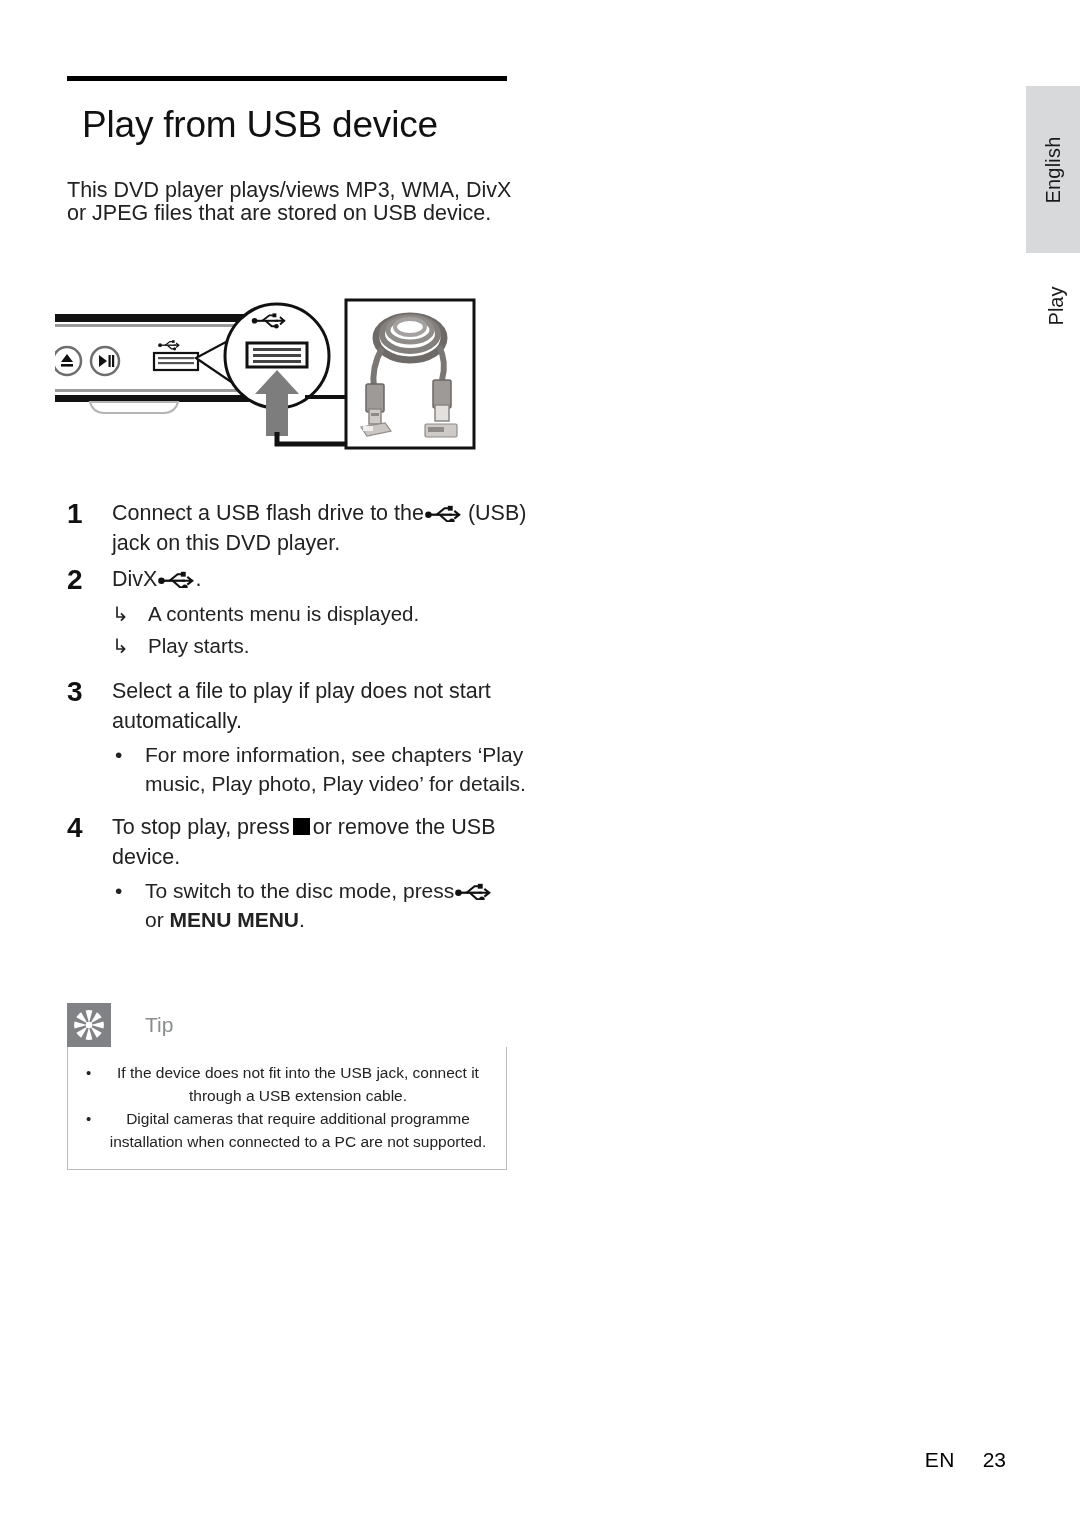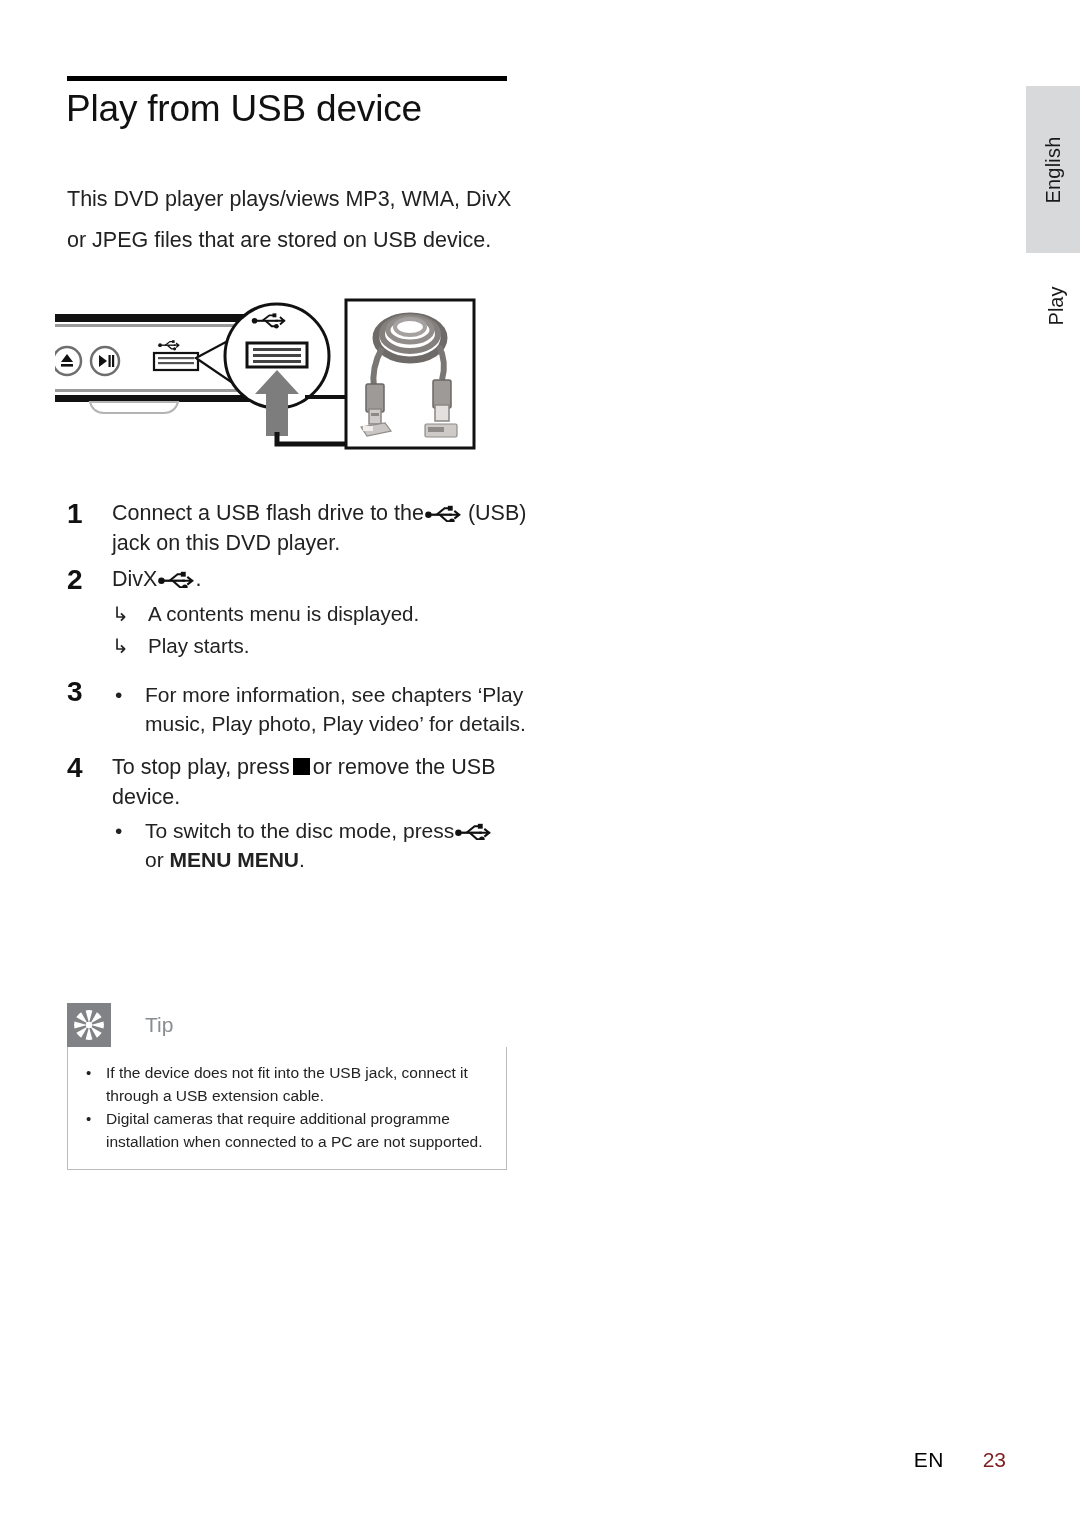--- a/index.html
+++ b/index.html
@@ -61,31 +61,31 @@
     background: #000000;
   }
   #page-title {
     position: absolute;
     left: 66px;
     top: 88px;
     font-size: 37px;
     font-weight: normal;
     letter-spacing: -0.2px;
     color: #111111;
-    margin: 0;
+    margin: 16px;
     white-space: nowrap;
   }
 
   #intro {
     position: absolute;
     left: 67px;
     top: 157px;
     width: 460px;
     font-size: 21.5px;
-    line-height: 41px;
+    line-height: 23px;
     color: #222222;
   }
 
   
   #figure {
     position: absolute;
     left: 55px;
     top: 296px;
     width: 430px;
     height: 160px;
@@ -218,40 +218,40 @@
     color: #222222;
   }
   .tip-dot {
     flex: 0 0 28px;
     width: 28px;
     padding-left: 8px;
     box-sizing: border-box;
     font-size: 15px;
     line-height: 23px;
   }
-  .tip-text { flex: 1 1 auto; }
+  .tip-text { flex: 1 1 auto; text-align: center; }
 
   
   #footer {
     position: absolute;
     left: 0;
     top: 1448px;
     width: 1080px;
     text-align: right;
     padding-right: 74px;
     box-sizing: border-box;
     font-size: 21px;
   }
   #footer-lang {
     color: #000000;
     letter-spacing: 0.4px;
   }
   #footer-page {
-    color: #7f1d1d;
-    margin-left: 33px;
+    color: #000000;
+    margin-left: 22px;
   }
 </style>
 </head>
 <body>
 
 <div id="lang-tab">
   <span id="lang-tab-label">English</span>
 </div>
 <div id="section-tab-label">
   <span>Play</span>
@@ -412,20 +412,21 @@
           <span class="substep-marker">↳</span>
           <span>Play starts.</span>
         </li>
       </ul>
     </div>
   </div>
 
   <div class="step" style="margin-top:14px;">
     <div class="step-num">3</div>
     <div class="step-body">
+      <span>Select a file to play if play does not start automatically.</span>
       <ul class="bullet-list">
         <li class="bullet-item">
           <span class="bullet-dot">•</span>
           <span class="bullet-text">For more information, see chapters ‘Play music, Play photo, Play video’ for details.</span>
         </li>
       </ul>
     </div>
   </div>
 
   <div class="step" style="margin-top:14px;">

